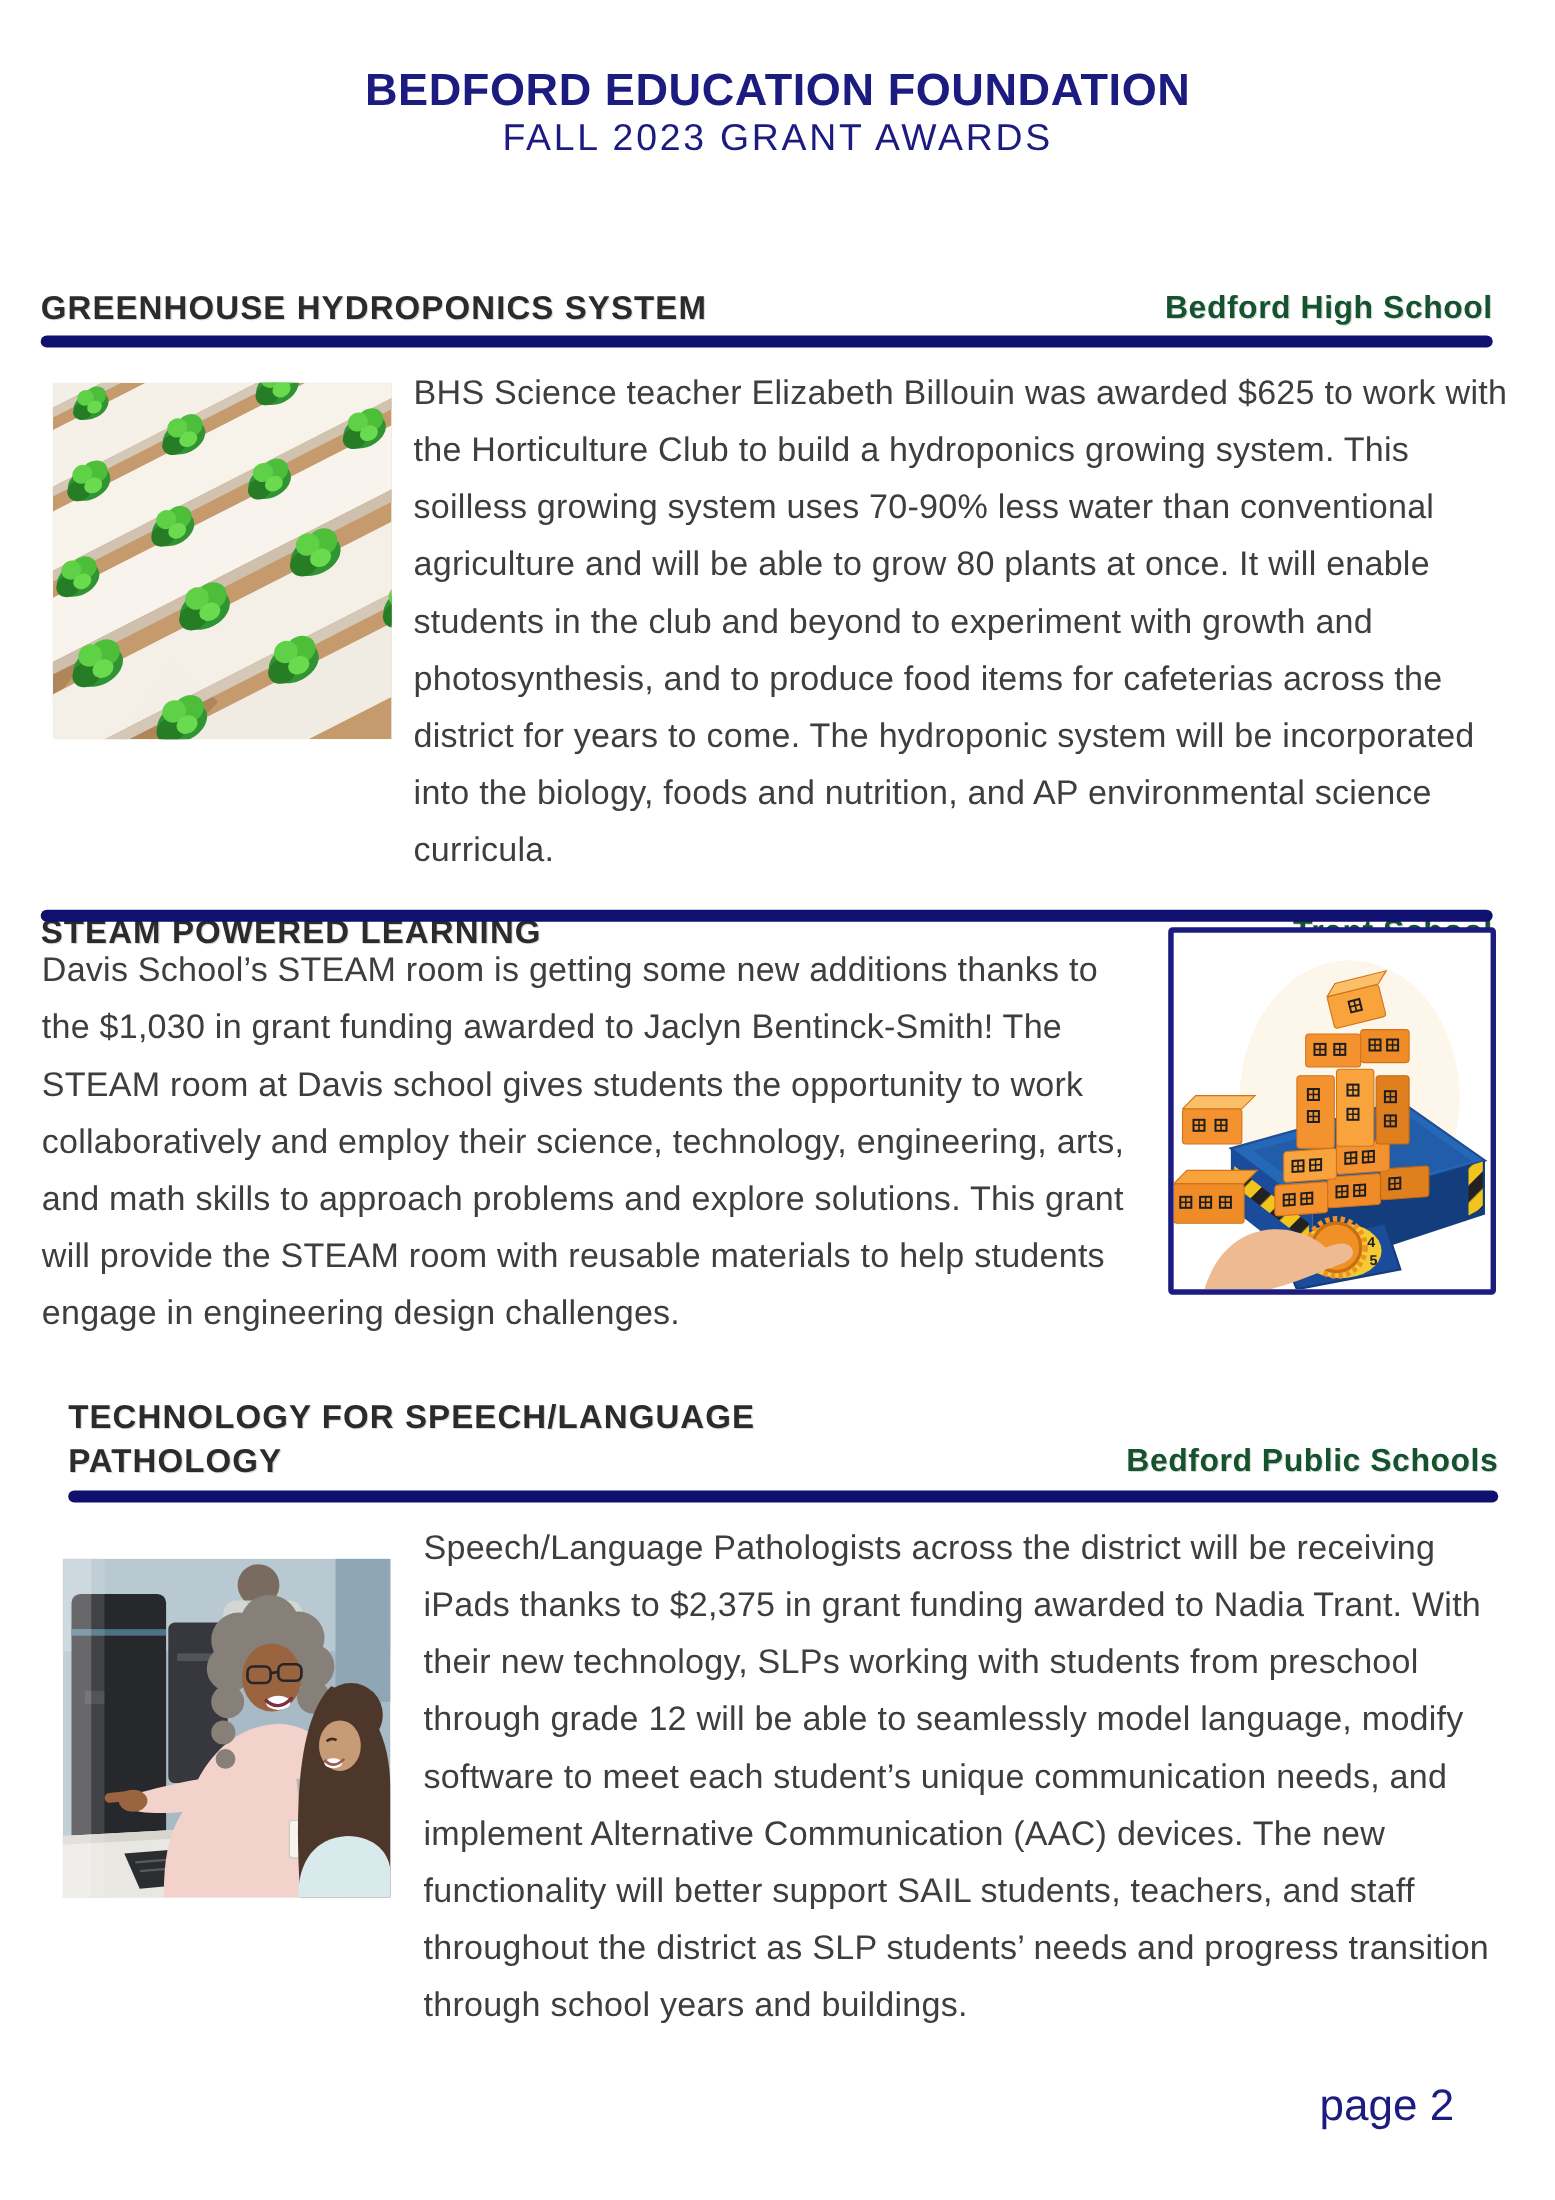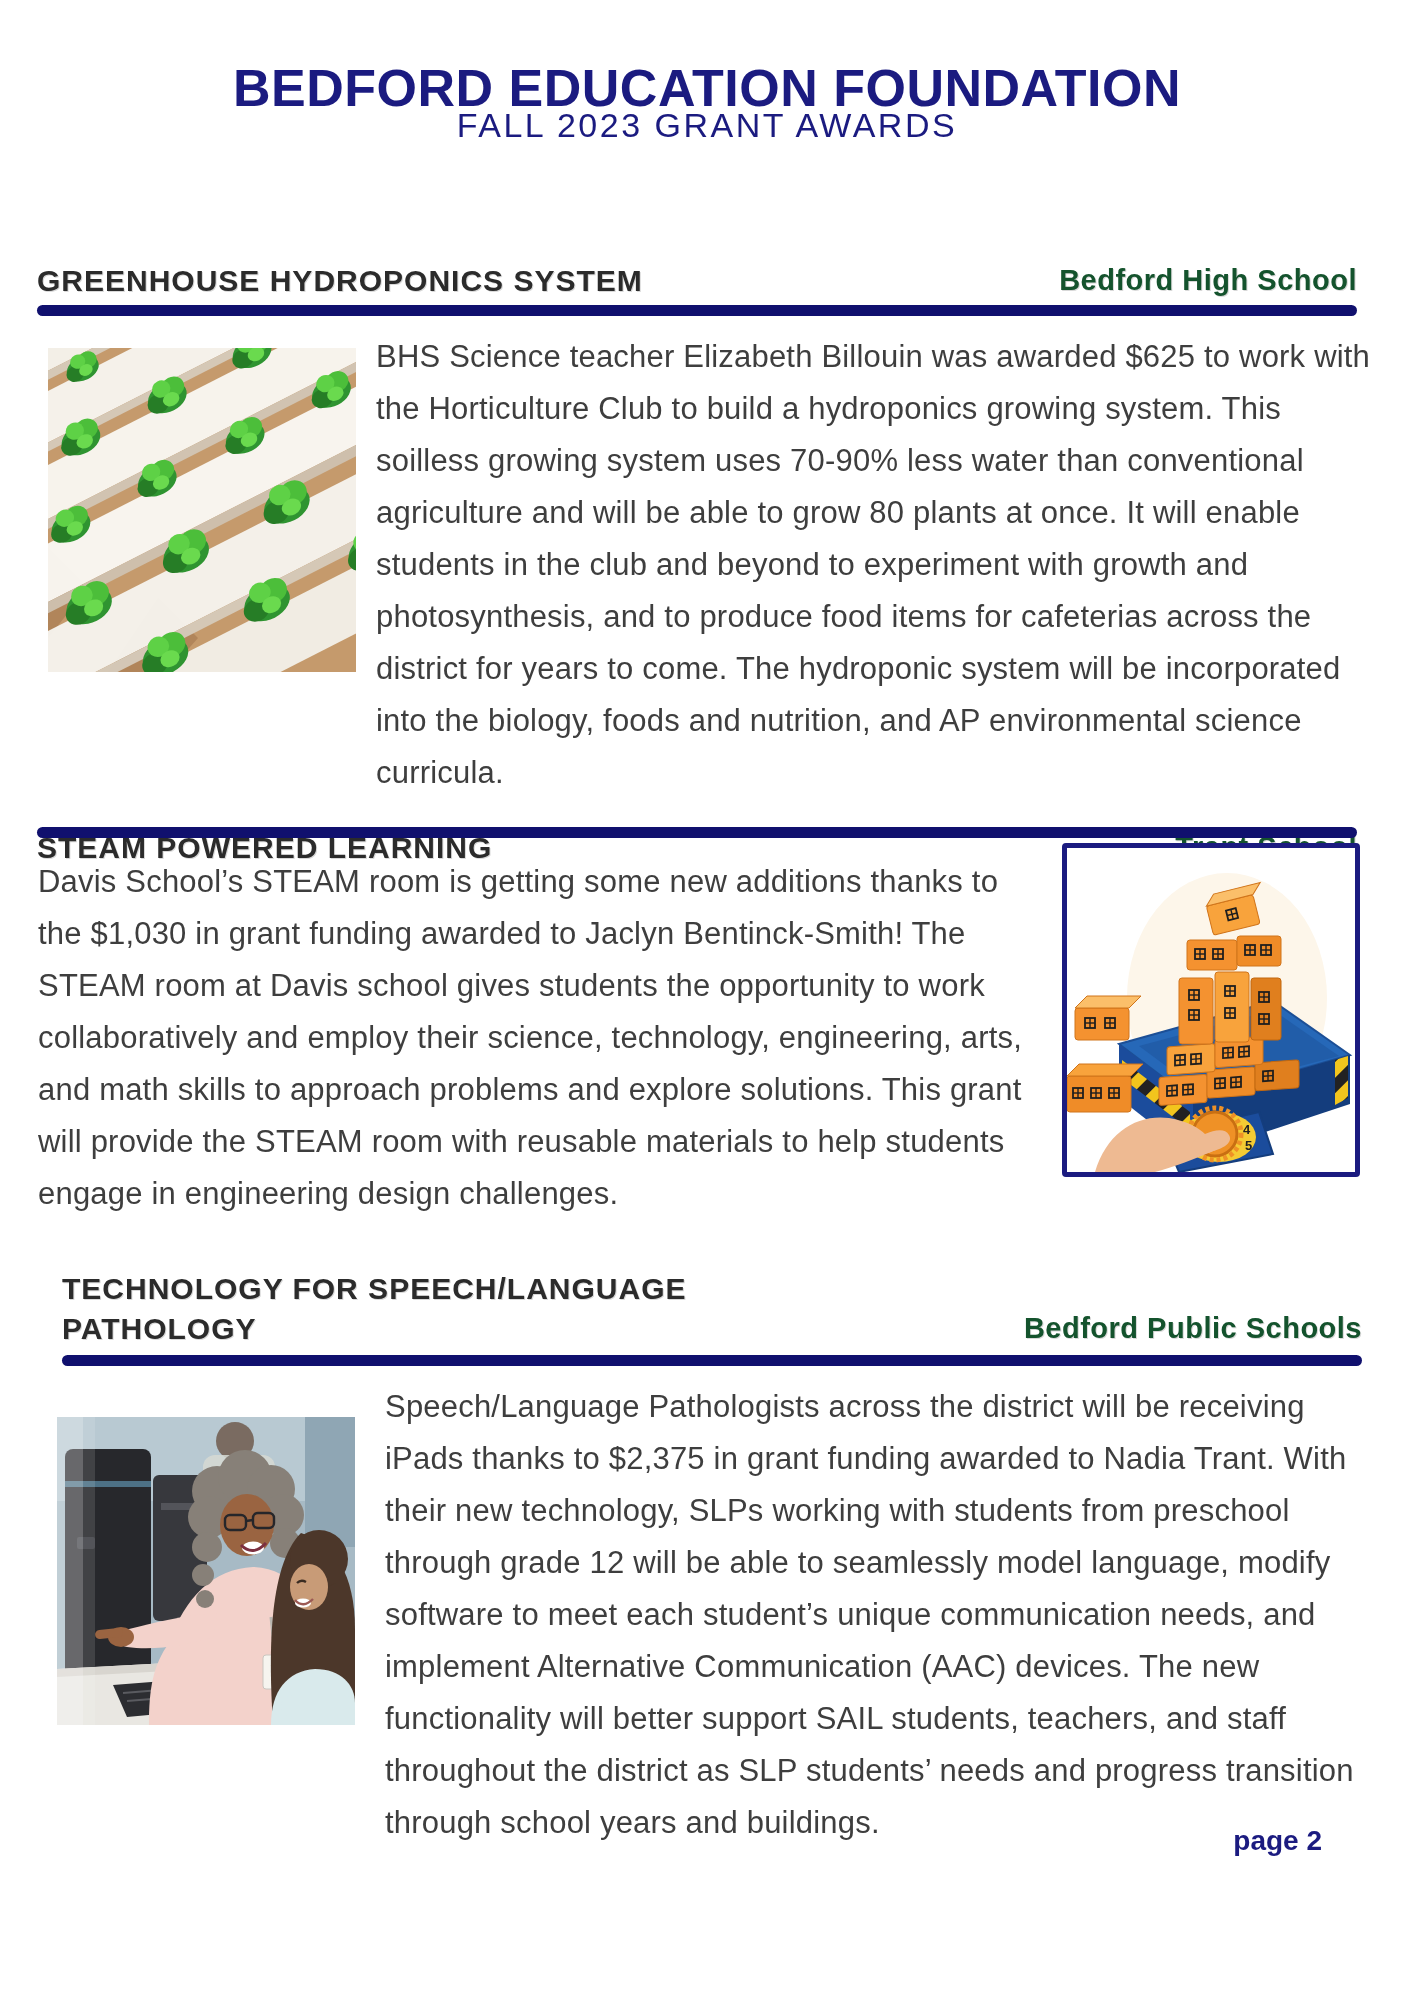--- a/index.html
+++ b/index.html
@@ -8,21 +8,21 @@
     --heading:#2b2b2b;
     --body:#3e3e3e;
   }
   html,body{margin:0;padding:0;background:#fff;}
   .page{
     position:relative;width:1414px;height:2000px;background:#ffffff;
     font-family:"Liberation Sans","DejaVu Sans",sans-serif;overflow:hidden;
   }
   .doc-title{
     position:absolute;top:58px;left:0;width:100%;text-align:center;
-    font-size:52px;font-weight:700;letter-spacing:.5px;color:var(--navy);
+    font-size:41px;font-weight:700;letter-spacing:.5px;color:var(--navy);
   }
   .doc-subtitle{
     position:absolute;top:106px;left:0;width:100%;text-align:center;
     font-size:34px;font-weight:400;letter-spacing:2.5px;color:var(--navy);
   }
   .sec-header{
     position:absolute;display:flex;justify-content:space-between;align-items:flex-start;
   }
   .sec-title{
     font-size:30px;font-weight:700;letter-spacing:1px;color:var(--heading);
@@ -39,22 +39,22 @@
     position:absolute;font-size:31px;line-height:52px;color:var(--body);
     letter-spacing:.2px;
   }
   .photo{position:absolute;display:block;}
   .photo svg{display:block;}
   .framed{
     position:absolute;border:5px solid var(--navy);border-radius:4px;
     background:#fff;box-sizing:border-box;overflow:hidden;
   }
   .page-number{
-    position:absolute;top:1825px;right:92px;
-    font-size:28px;color:var(--navy);font-weight:700;
+    position:absolute;top:1892px;right:92px;
+    font-size:40px;color:var(--navy);font-weight:400;
   }
 </style>
 </head>
 <body>
 
 <div class="page">
 
   <div class="doc-title">BEDFORD EDUCATION FOUNDATION</div>
   <div class="doc-subtitle">FALL 2023 GRANT AWARDS</div>
 

